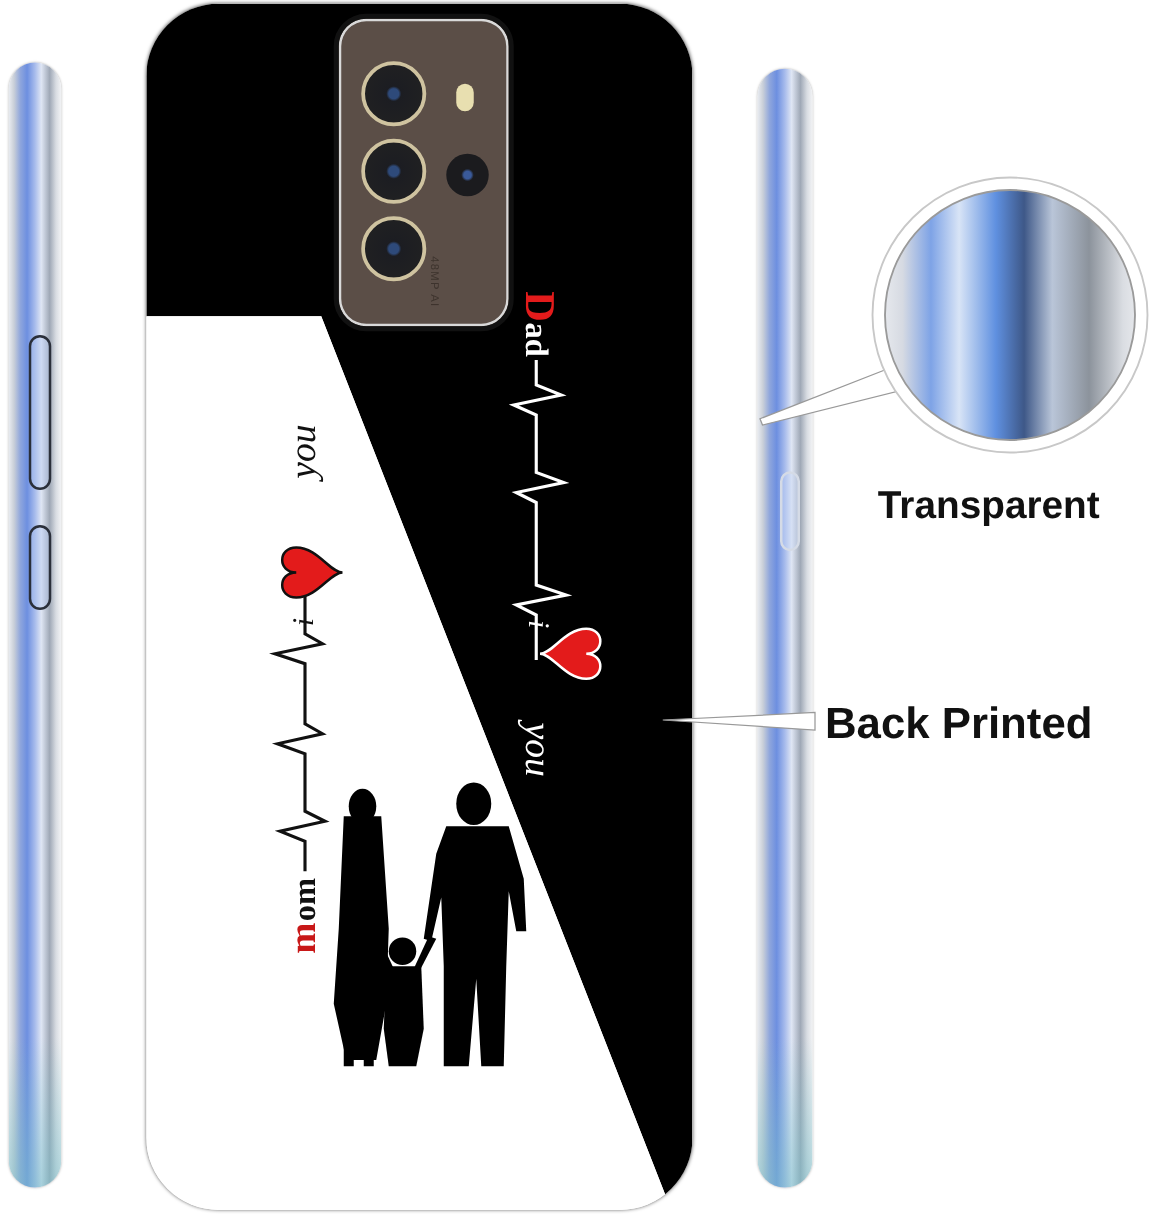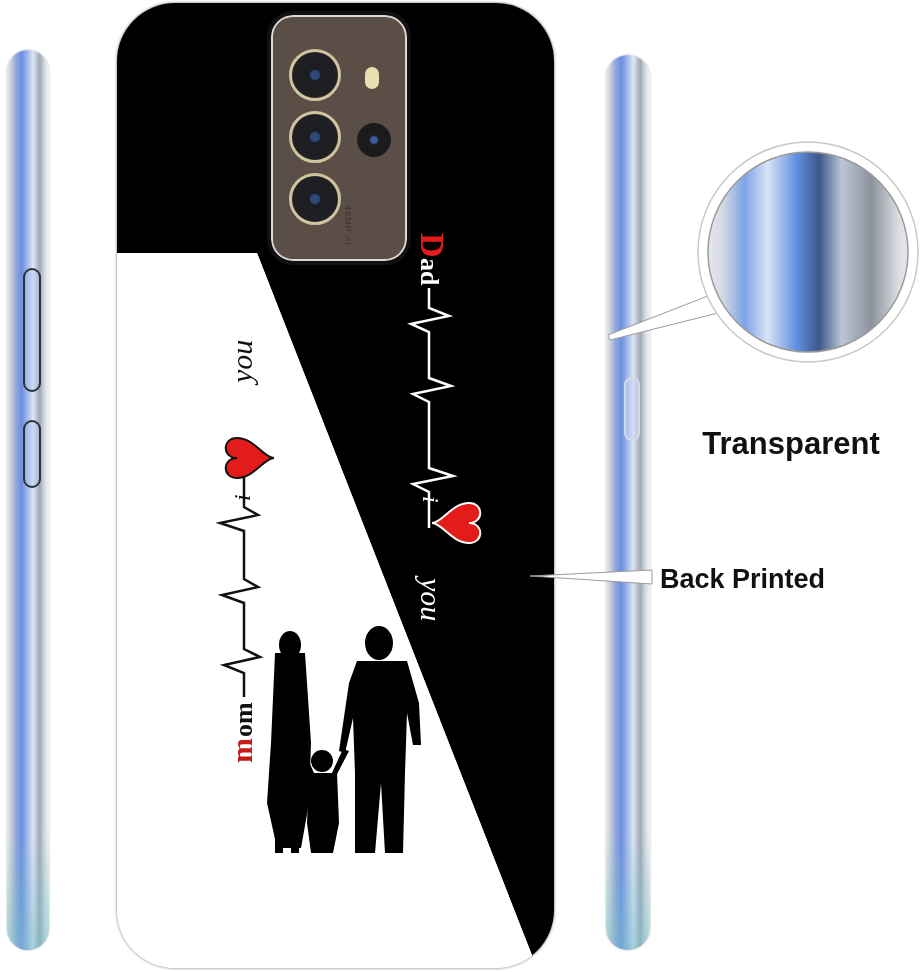--- a/index.html
+++ b/index.html
@@ -109,16 +109,16 @@
   <polygon points="8,195 118,152 122,172 10,200" fill="#fff" stroke="#999" stroke-width="1"></polygon>
   <circle cx="208" cy="112" r="110" fill="#fff" stroke="#c8c8c8" stroke-width="1.5"></circle>
   <rect x="95" y="0" width="226" height="240" fill="url(#chrome)" clip-path="url(#mag)"></rect>
   <circle cx="208" cy="112" r="100" fill="none" stroke="#9a9a9a" stroke-width="1.5"></circle>
 </svg>
 
 <svg class="abs" style="left:530px;top:565px" width="130" height="24">
   <polygon points="0,11 122,5 122,19" fill="#fff" stroke="#999" stroke-width="1"></polygon>
 </svg>
 
-<div class="label" style="left:676px;top:385px;width:230px;text-align:center;font-size:31px;line-height:38px;margin-top:40px;">
+<div class="label" style="left:676px;top:385px;width:230px;text-align:center;font-size:31px;line-height:38px;">
   <div>Transparent</div>
 </div>
-<div class="label" style="left:660px;top:560px;font-size:27px;line-height:38px;">Back Printed</div>
+<div class="label" style="left:660px;top:560px;font-size:35px;line-height:38px;">Back Printed</div>
 
 </body></html>

